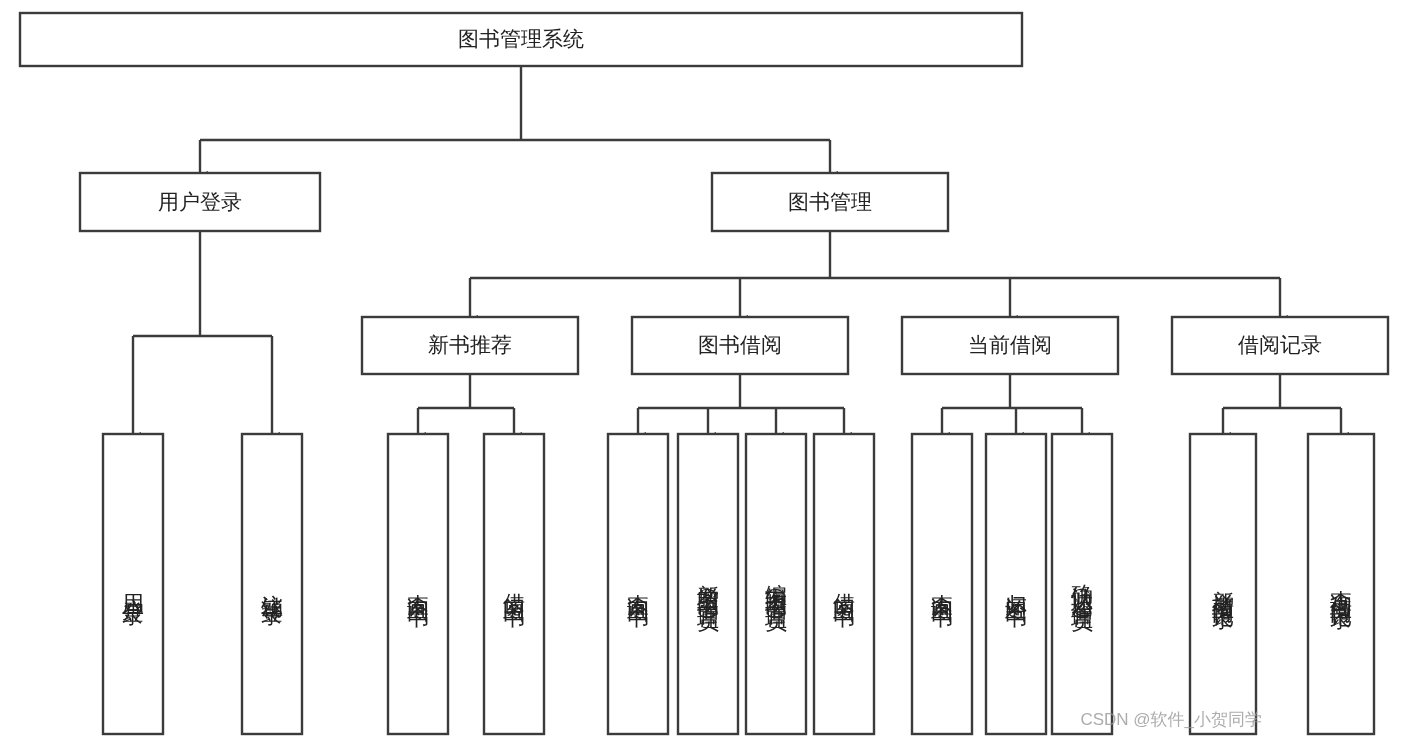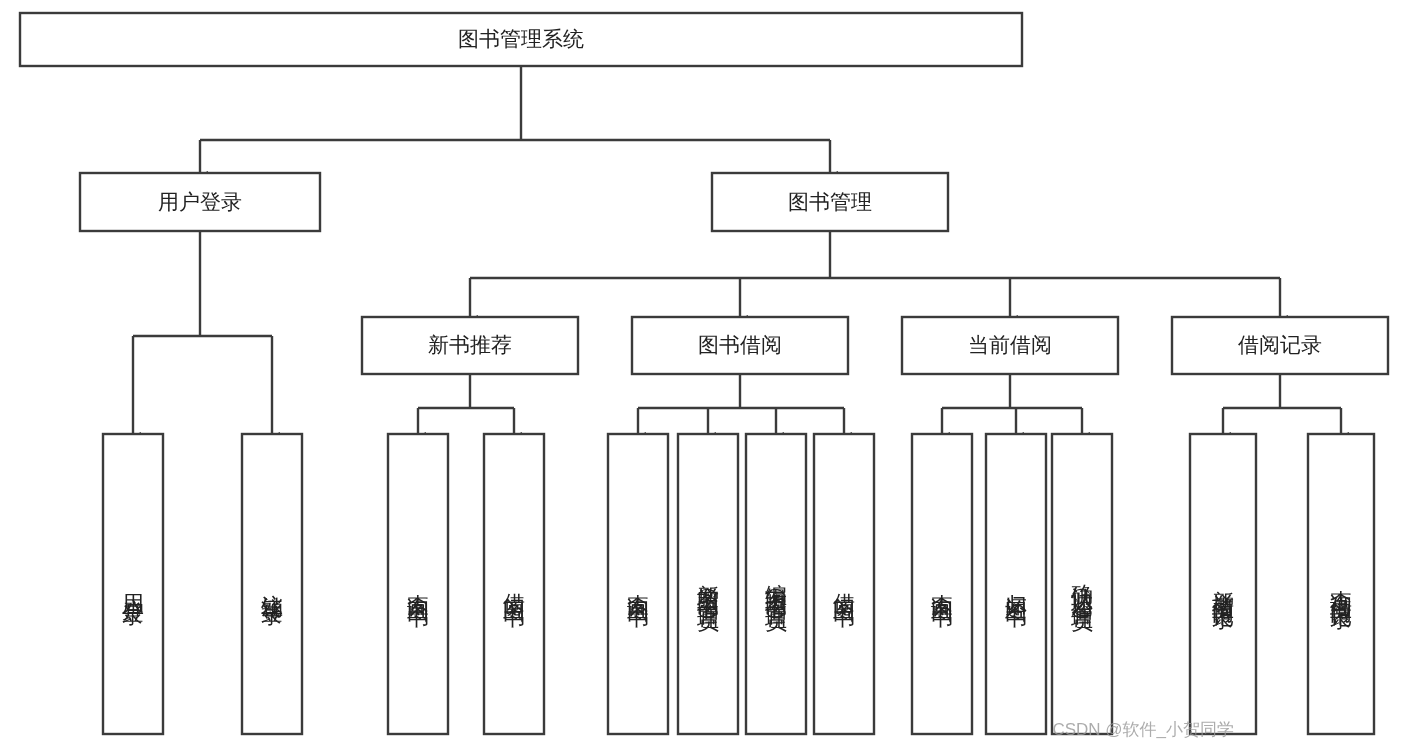--- a/index.html
+++ b/index.html
@@ -11,20 +11,21 @@
     width: 1405px;
     height: 747px;
     font-family: "Liberation Sans", "DejaVu Sans", sans-serif;
     overflow: hidden;
   }
   #diagram-root {
     position: relative;
     width: 1242px;
     height: 747px;
     background: #ffffff;
+    padding-left: 28px;
   }
   svg.canvas {
     position: absolute;
     left: 0;
     top: 0;
     width: 1405px;
     height: 747px;
     display: block;
   }
   .node-box {
@@ -58,21 +59,21 @@
     line-height: 1.28;
     color: #222222;
     letter-spacing: 4px;
     white-space: nowrap;
     text-align: center;
     pointer-events: none;
   }
   .watermark {
     position: absolute;
     right: 8px;
-    bottom: 6px;
+    bottom: 16px;
     font-family: "Liberation Sans", "DejaVu Sans", sans-serif;
     font-size: 17px;
     color: #9a9a9a;
     opacity: 0.82;
     white-space: nowrap;
   }
 </style>
 </head>
 <body>
 

